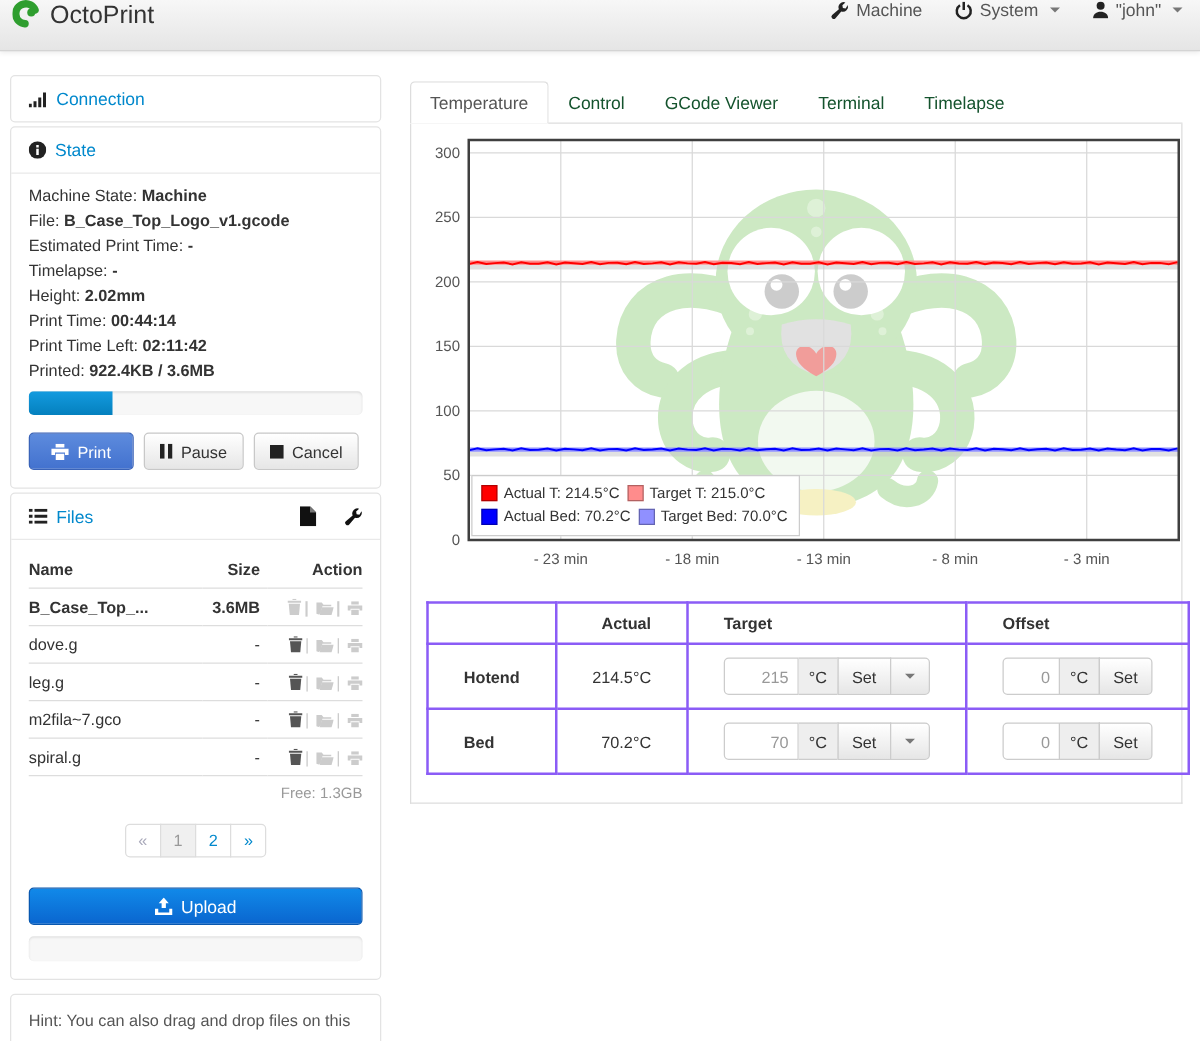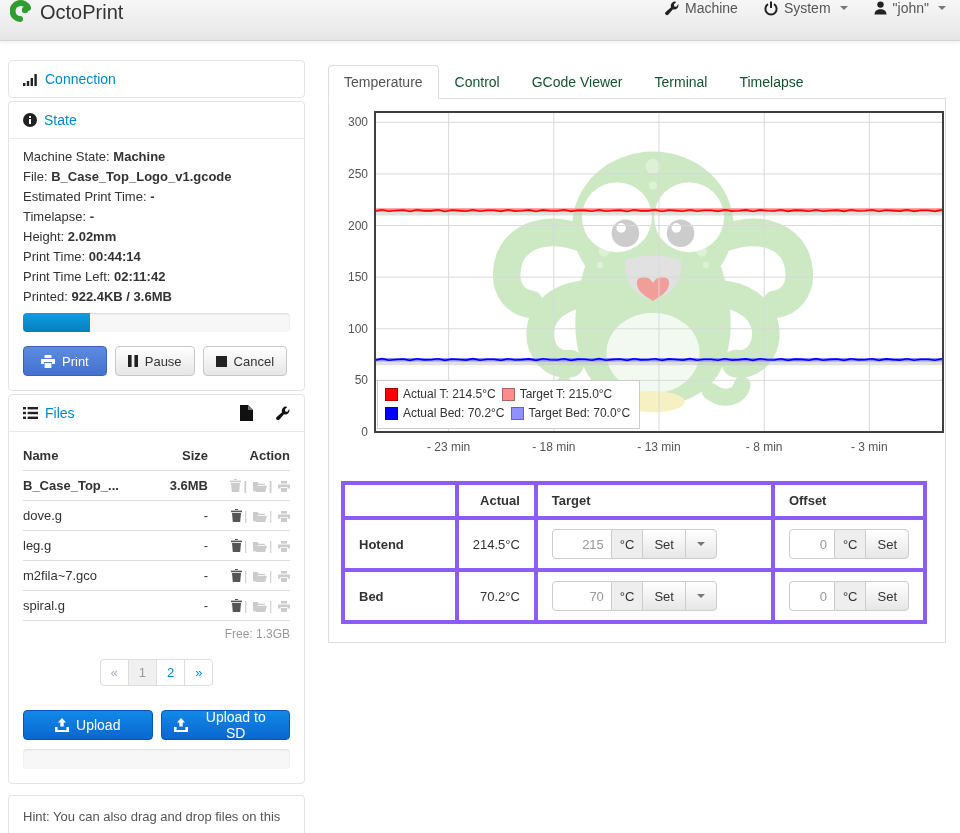--- a/index.html
+++ b/index.html
@@ -96,21 +96,21 @@
   .legend{
     position:absolute; left:38px; top:274px; background:#fff; border:1px solid #ccc;
     padding:4px 9px 5px 7px; font-size:12px; color:#333;
   }
   .legend-row{ display:flex; align-items:center; gap:6px; line-height:19px; }
   .legend-item{ display:flex; align-items:center; gap:5px; }
   .swatch{ width:13px; height:13px; border:1px solid rgba(0,0,0,.3); display:inline-block; }
 
   
   .temp-table{ width:586px; margin:19px 2px 0; border-collapse:collapse; font-size:13px; }
-  .temp-table th,.temp-table td{ border:4px solid #8b5cf6; padding:8px 14px; text-align:left; }
+  .temp-table th,.temp-table td{ border:2px solid #8b5cf6; padding:8px 28px; text-align:left; }
   .temp-table th{ font-weight:bold; }
   .temp-table .c-label{ width:122px; font-weight:bold; }
   .temp-table .c-actual{ width:64px; text-align:right; }
   .temp-table td{ height:52px; }
 
   .igroup{ display:inline-flex; height:30px; align-items:stretch; }
   .tin{ border:1px solid #ccc; border-radius:4px 0 0 4px; text-align:right; padding:0 7px;
     color:#999; font-size:13px; width:60px; font-family:"Liberation Sans",sans-serif; }
   .tin.small{ width:46px; }
   .addon{ display:flex; align-items:center; padding:0 8px; background:#eee;
@@ -428,29 +428,20 @@
 </div>
       <div class="upload-row">
         <button class="btn btn-upload">
           <span style="display:inline-flex">
             <svg width="14" height="14" viewBox="0 0 14 14" fill="#fff">
                 <path d="M7 0l4 4.5H8.7V8.4H5.3V4.5H3z"></path>
                 <path d="M0 9h2.6v3h8.8V9H14v5H0z"></path>
               </svg>
           </span>
           <span>Upload</span>
-        </button>
-        <button class="btn btn-upload">
-          <span style="display:inline-flex">
-            <svg width="14" height="14" viewBox="0 0 14 14" fill="#fff">
-                <path d="M7 0l4 4.5H8.7V8.4H5.3V4.5H3z"></path>
-                <path d="M0 9h2.6v3h8.8V9H14v5H0z"></path>
-              </svg>
-          </span>
-          <span>Upload to SD</span>
         </button>
       </div>
       <div class="upload-progress"></div>
     </div>
   </div>
 
   <div class="panel hint-box">Hint: You can also drag and drop files on this page to upload them.</div>
 </div>
 
 <div class="main">

